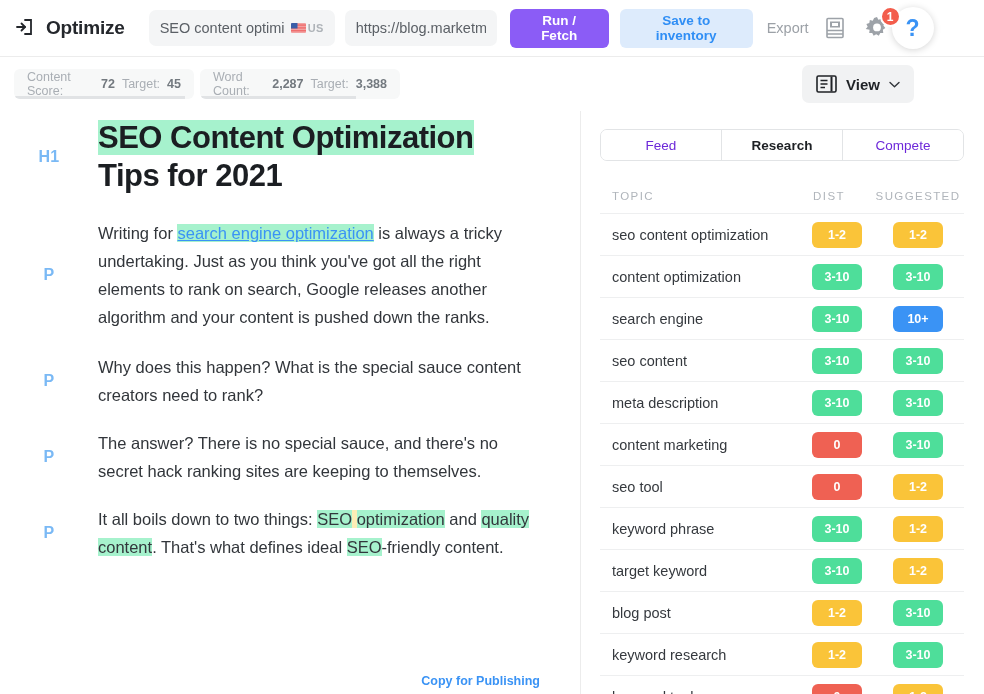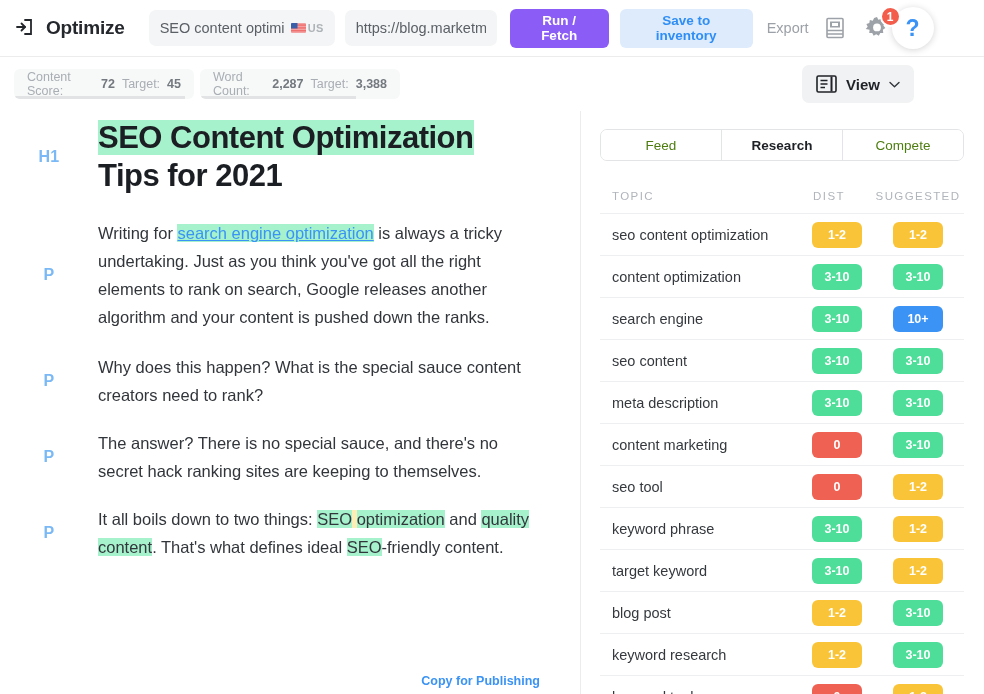--- a/index.html
+++ b/index.html
@@ -141,21 +141,21 @@
   }
 
   
   .panel { flex: 1; padding: 18px 20px 0 20px; overflow: hidden; background: #fff; }
   .tabs {
     display: flex; border: 1px solid #e2e4e6; border-radius: 7px;
     overflow: hidden; height: 32px; margin-bottom: 29px;
   }
   .tab {
     flex: 1; display: flex; align-items: center; justify-content: center;
-    font-size: 13.5px; color: #4d7c0f; background: #fff;
+    font-size: 13.5px; color: #6d28d9; background: #fff;
     cursor: pointer; border: none; font-family: inherit;
     border-right: 1px solid #e2e4e6;
   }
   .tab:last-child { border-right: none; }
   .tab.active { color: #1d2024; font-weight: bold; }
 
   .thead { display: flex; align-items: center; padding: 0 0 11px 12px; gap: 8px; }
   .th {
     font-size: 11.5px; color: #b0b5bb; letter-spacing: 1.4px;
     text-transform: uppercase;

